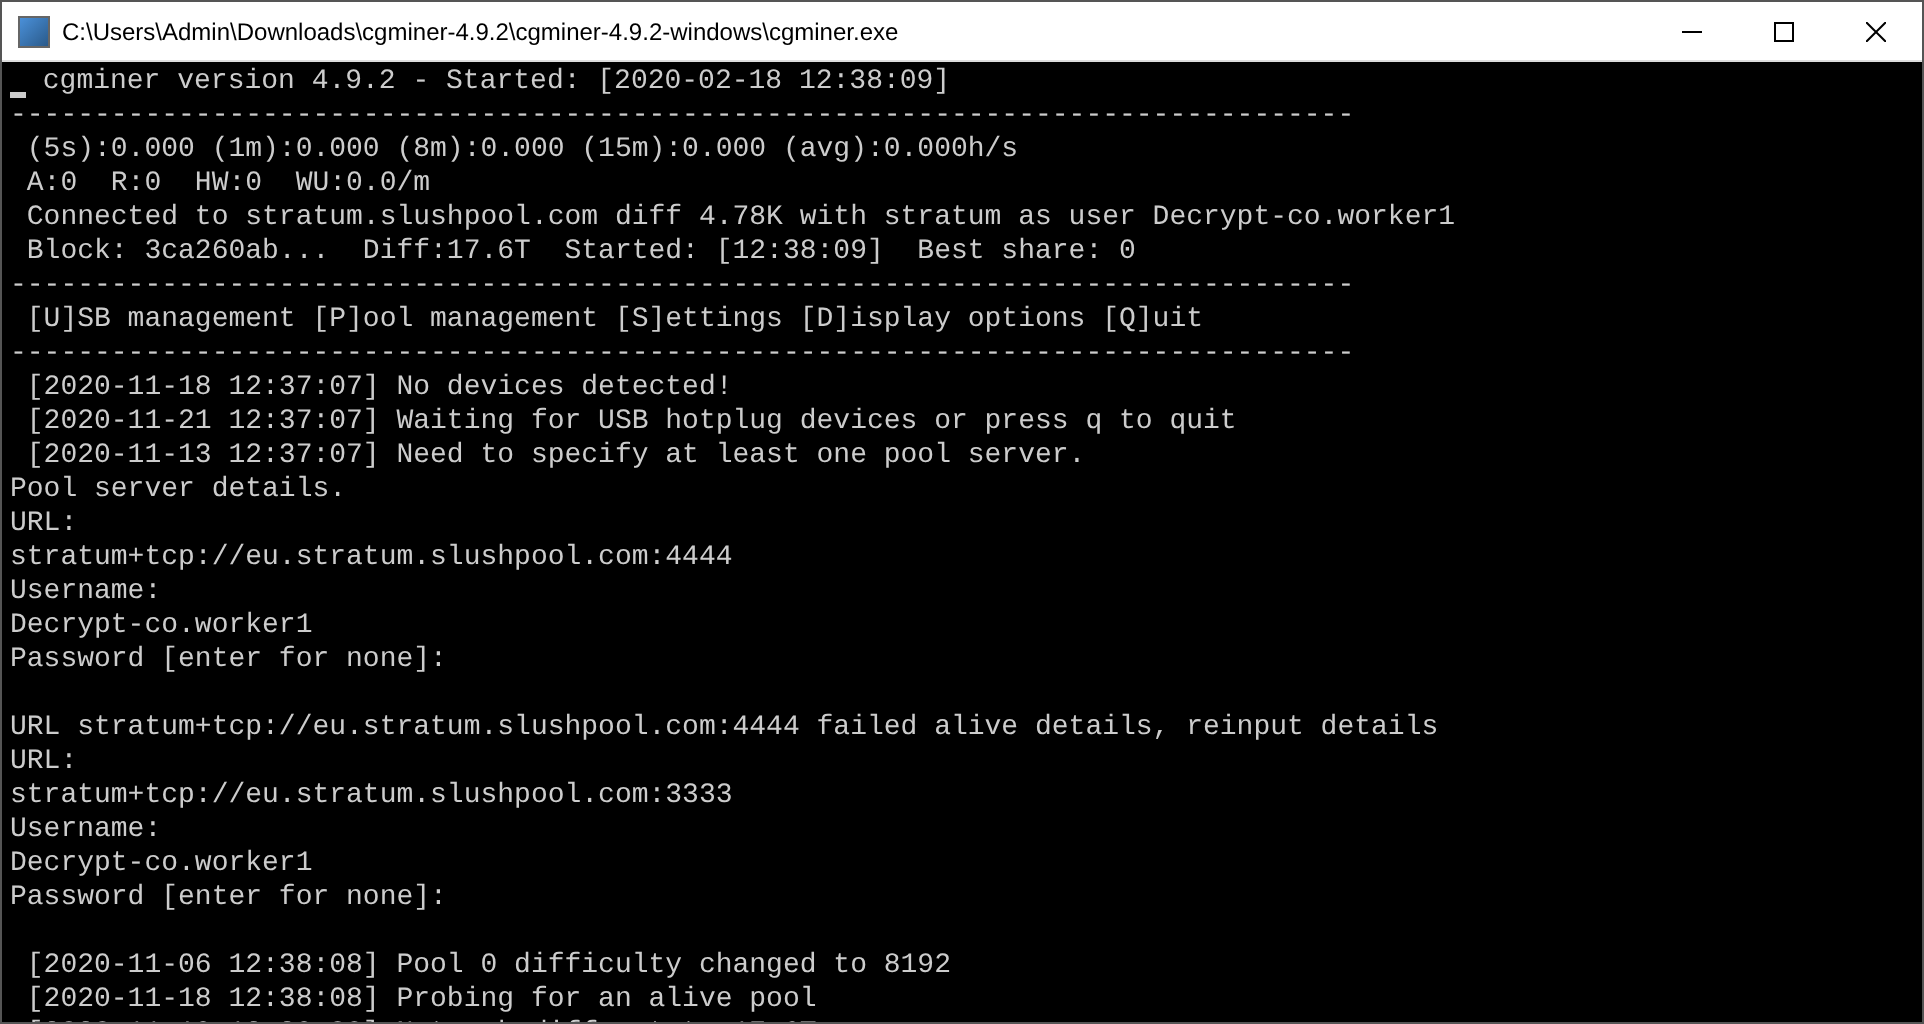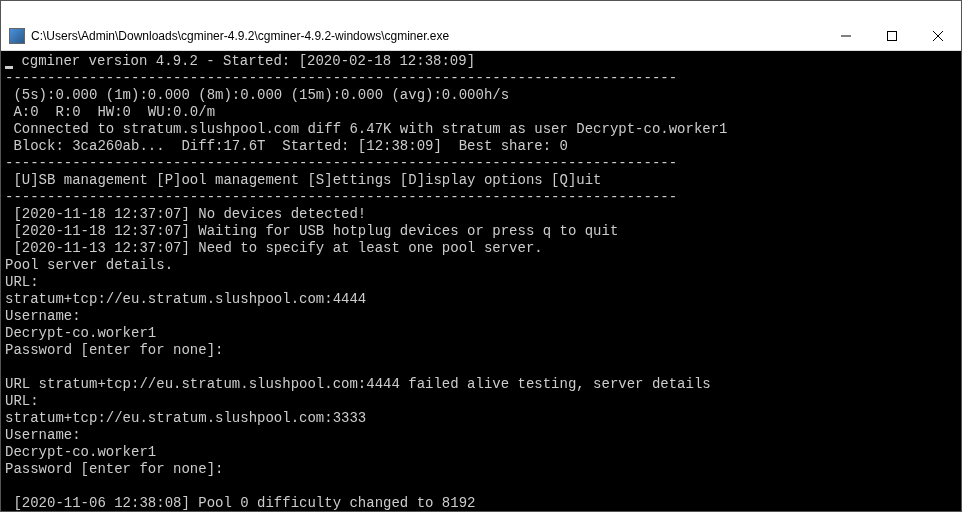--- a/index.html
+++ b/index.html
@@ -10,21 +10,20 @@
       font-family: "Segoe UI", Tahoma, sans-serif;
       overflow: hidden;
       border: 1px solid #555;
     }
     .titlebar {
       height: 30px;
       background: #ffffff;
       display: flex;
       align-items: center;
       border-bottom: 1px solid #ddd;
-      margin-top: 20px;
     }
     .app-icon {
       width: 16px;
       height: 16px;
       margin-left: 8px;
       margin-right: 6px;
       border: 1px solid #666;
       background: linear-gradient(135deg, #4a90d9 0%, #2a5a8a 100%);
       display: inline-block;
     }
@@ -92,36 +91,36 @@
           <line x1="10" y1="0" x2="0" y2="10" stroke="#000" stroke-width="1"></line>
         </svg>
     </div>
   </div>
 </div>
 
 <div class="terminal"><span class="cursor"></span><span> cgminer version 4.9.2 - Started: [2020-02-18 12:38:09]</span>
 <span>--------------------------------------------------------------------------------</span>
 <span> (5s):0.000 (1m):0.000 (8m):0.000 (15m):0.000 (avg):0.000h/s</span>
 <span> A:0  R:0  HW:0  WU:0.0/m</span>
-<span> Connected to stratum.slushpool.com diff 6.47K with stratum as user Decrypt-co.worker1</span>
+<span> Connected to stratum.slushpool.com diff 4.78K with stratum as user Decrypt-co.worker1</span>
 <span> Block: 3ca260ab...  Diff:17.6T  Started: [12:38:09]  Best share: 0</span>
 <span>--------------------------------------------------------------------------------</span>
 <span> [U]SB management [P]ool management [S]ettings [D]isplay options [Q]uit</span>
 <span>--------------------------------------------------------------------------------</span>
 <span> [2020-11-18 12:37:07] No devices detected!</span>
-<span> [2020-11-18 12:37:07] Waiting for USB hotplug devices or press q to quit</span>
+<span> [2020-11-21 12:37:07] Waiting for USB hotplug devices or press q to quit</span>
 <span> [2020-11-13 12:37:07] Need to specify at least one pool server.</span>
 <span>Pool server details.</span>
 <span>URL:</span>
 <span>stratum+tcp://eu.stratum.slushpool.com:4444</span>
 <span>Username:</span>
 <span>Decrypt-co.worker1</span>
 <span>Password [enter for none]:</span>
 <span> </span>
-<span>URL stratum+tcp://eu.stratum.slushpool.com:4444 failed alive testing, server details</span>
+<span>URL stratum+tcp://eu.stratum.slushpool.com:4444 failed alive details, reinput details</span>
 <span>URL:</span>
 <span>stratum+tcp://eu.stratum.slushpool.com:3333</span>
 <span>Username:</span>
 <span>Decrypt-co.worker1</span>
 <span>Password [enter for none]:</span>
 <span> </span>
 <span> [2020-11-06 12:38:08] Pool 0 difficulty changed to 8192</span>
 <span> [2020-11-18 12:38:08] Probing for an alive pool</span>
 <span> [2020-11-18 12:38:09] Network diff set to 17.6T</span></div>
 

